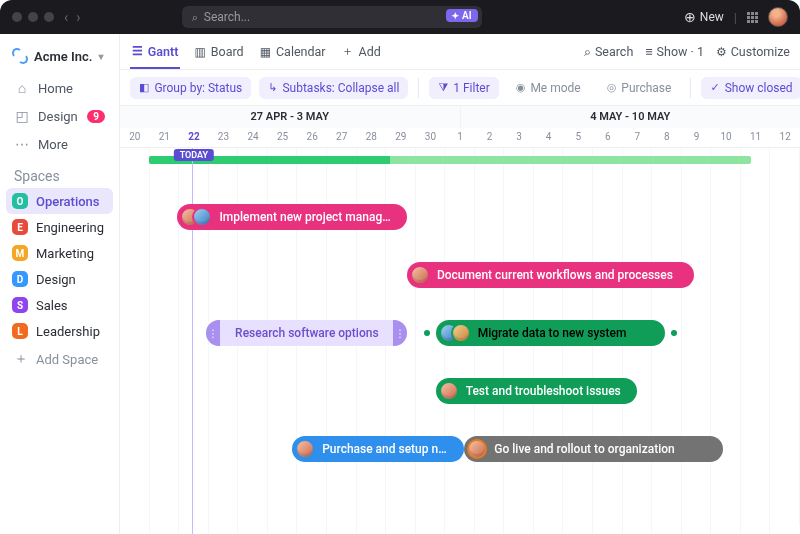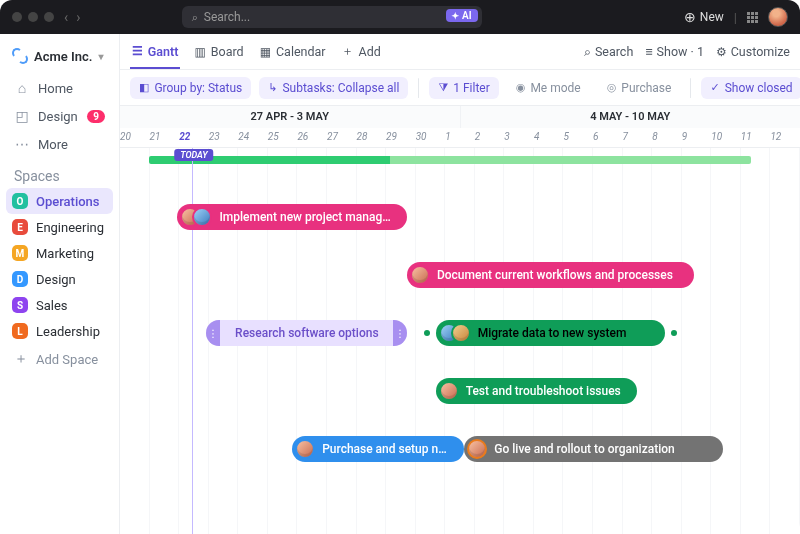--- a/index.html
+++ b/index.html
@@ -56,21 +56,21 @@
   .chip { padding: 4px 9px; border-radius: 6px; display: flex; align-items: center; gap: 5px; cursor: pointer; white-space: nowrap; }
   .chip.purple { background: #f1effe; color: #5b4dd1; }
   .chip.plain { color: #87909e; }
   .chip.div { border-left: 1px solid #e5e8ec; height: 20px; padding:0; margin:0 2px; }
   .chip .ic { font-size: 11px; }
 
   .date-header { height: 22px; display: flex; font-size: 11px; font-weight: 600; color: #2a2e34; }
   .date-header > div { flex: 1; text-align: center; border-right: 1px solid #f0f2f5; padding-top: 4px; background: #fafbfc; }
   .date-header > div:last-child { border-right: none; }
   .day-header { height: 20px; display: flex; font-size: 10px; color: #87909e; border-bottom: 1px solid #eceef1; }
-  .day-header > div { flex: 1; padding-top: 3px; position: relative; font-style: italic; }
+  .day-header > div { flex: 1; text-align: center; padding-top: 3px; position: relative; }
   .day-header > div.today-col { color: #5b4dd1; font-weight: 700; }
   .today-pill { position: absolute; top: 100%; left: 50%; transform: translateX(-50%); background: #5b4dd1; color: #fff; font-size: 9px; padding: 1px 6px; border-radius: 3px; margin-top: 2px; font-weight: 600; z-index: 5; }
 
   .gantt-area { position: relative; flex: 1; overflow: hidden; }
   .grid-bg { position: absolute; inset: 0; display: flex; }
   .grid-bg > div { flex: 1; border-right: 1px solid #f5f6f8; }
   .today-line { position: absolute; top: 0; bottom: 0; width: 1px; background: #c4b9ff; z-index: 1; }
 
   .summary-bar { position: absolute; top: 8px; height: 8px; border-radius: 2px; background: linear-gradient(90deg, #2ecc71 0%, #2ecc71 40%, #8de39f 40%, #8de39f 100%); }
 

